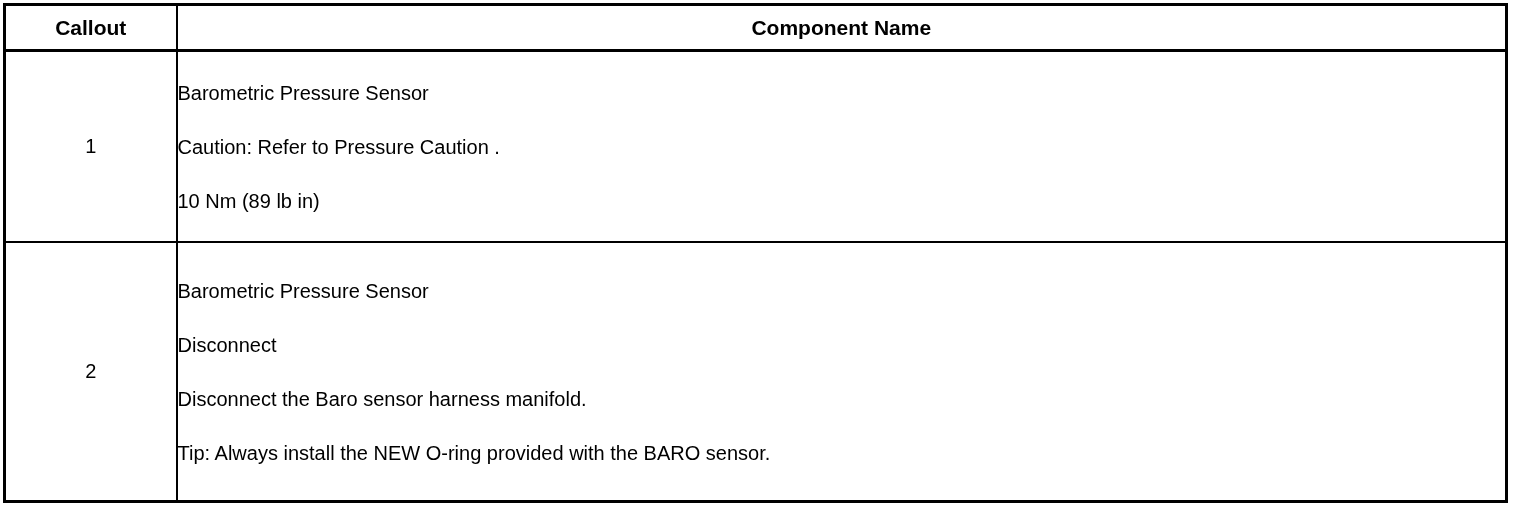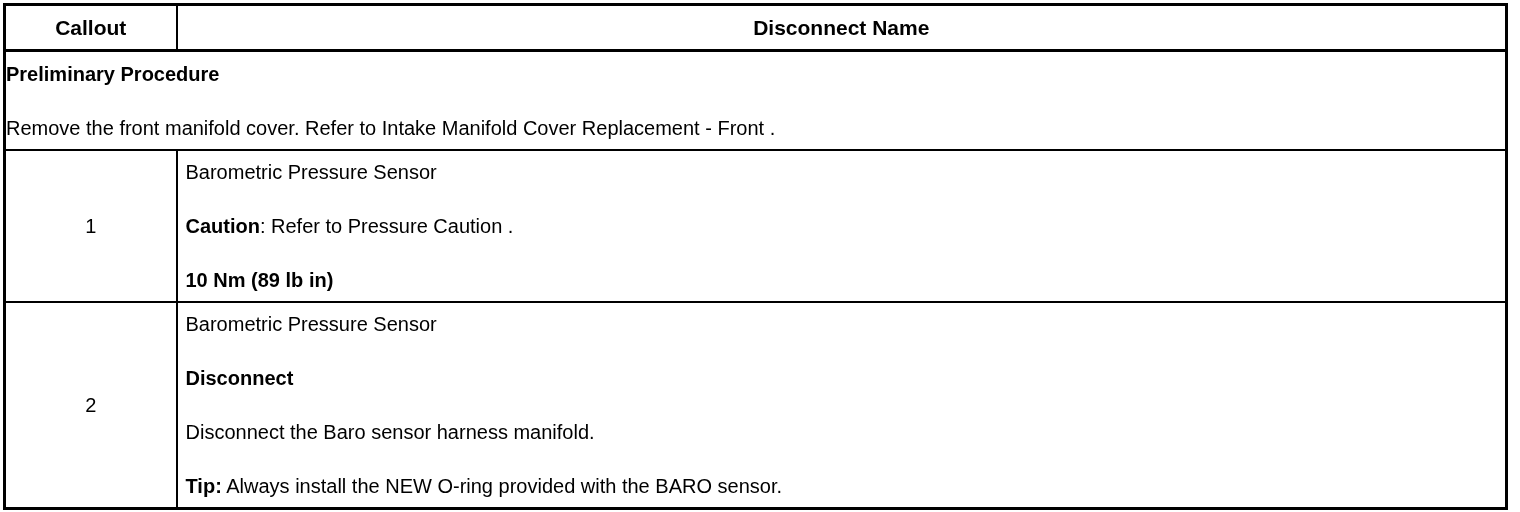--- a/index.html
+++ b/index.html
@@ -86,46 +86,40 @@
     padding: 8px 10px 10px 10px;
     vertical-align: top;
     font-size: 20px;
     line-height: 26px;
   }
   .desc-cell p {
     margin: 0 0 28px 0;
     white-space: nowrap;
   }
   .desc-cell p:last-child { margin-bottom: 0; }
-  .desc-cell b, .desc-cell strong { font-weight: bold; margin-left: 8px; }
+  .desc-cell b, .desc-cell strong { font-weight: normal; }
 
   .row-1 .callout-cell, .row-1 .desc-cell { height: 150px; }
   .row-2 .callout-cell, .row-2 .desc-cell { height: 204px; }
 </style>
 </head>
 <body>
 
 <table class="doc-table">
   <colgroup>
     <col class="col-callout">
     <col class="col-name">
   </colgroup>
   <thead>
     <tr class="hdr-row">
       <th class="h-callout">Callout</th>
-      <th class="h-name">Disconnect Name</th>
+      <th class="h-name">Component Name</th>
     </tr>
   </thead>
   <tbody>
-    <tr>
-      <td class="prelim-cell" colspan="2">
-        <p class="prelim-title">Preliminary Procedure</p>
-        <p class="prelim-body">Remove the front manifold cover. Refer to Intake Manifold Cover Replacement - Front .</p>
-      </td>
-    </tr>
 
     <tr class="row-1">
       <td class="callout-cell">1</td>
       <td class="desc-cell">
         <p>
           <b></b><span>Barometric Pressure Sensor</span>
         </p>
         <p>
           <b>Caution</b><span>: Refer to Pressure Caution .</span>
         </p>

